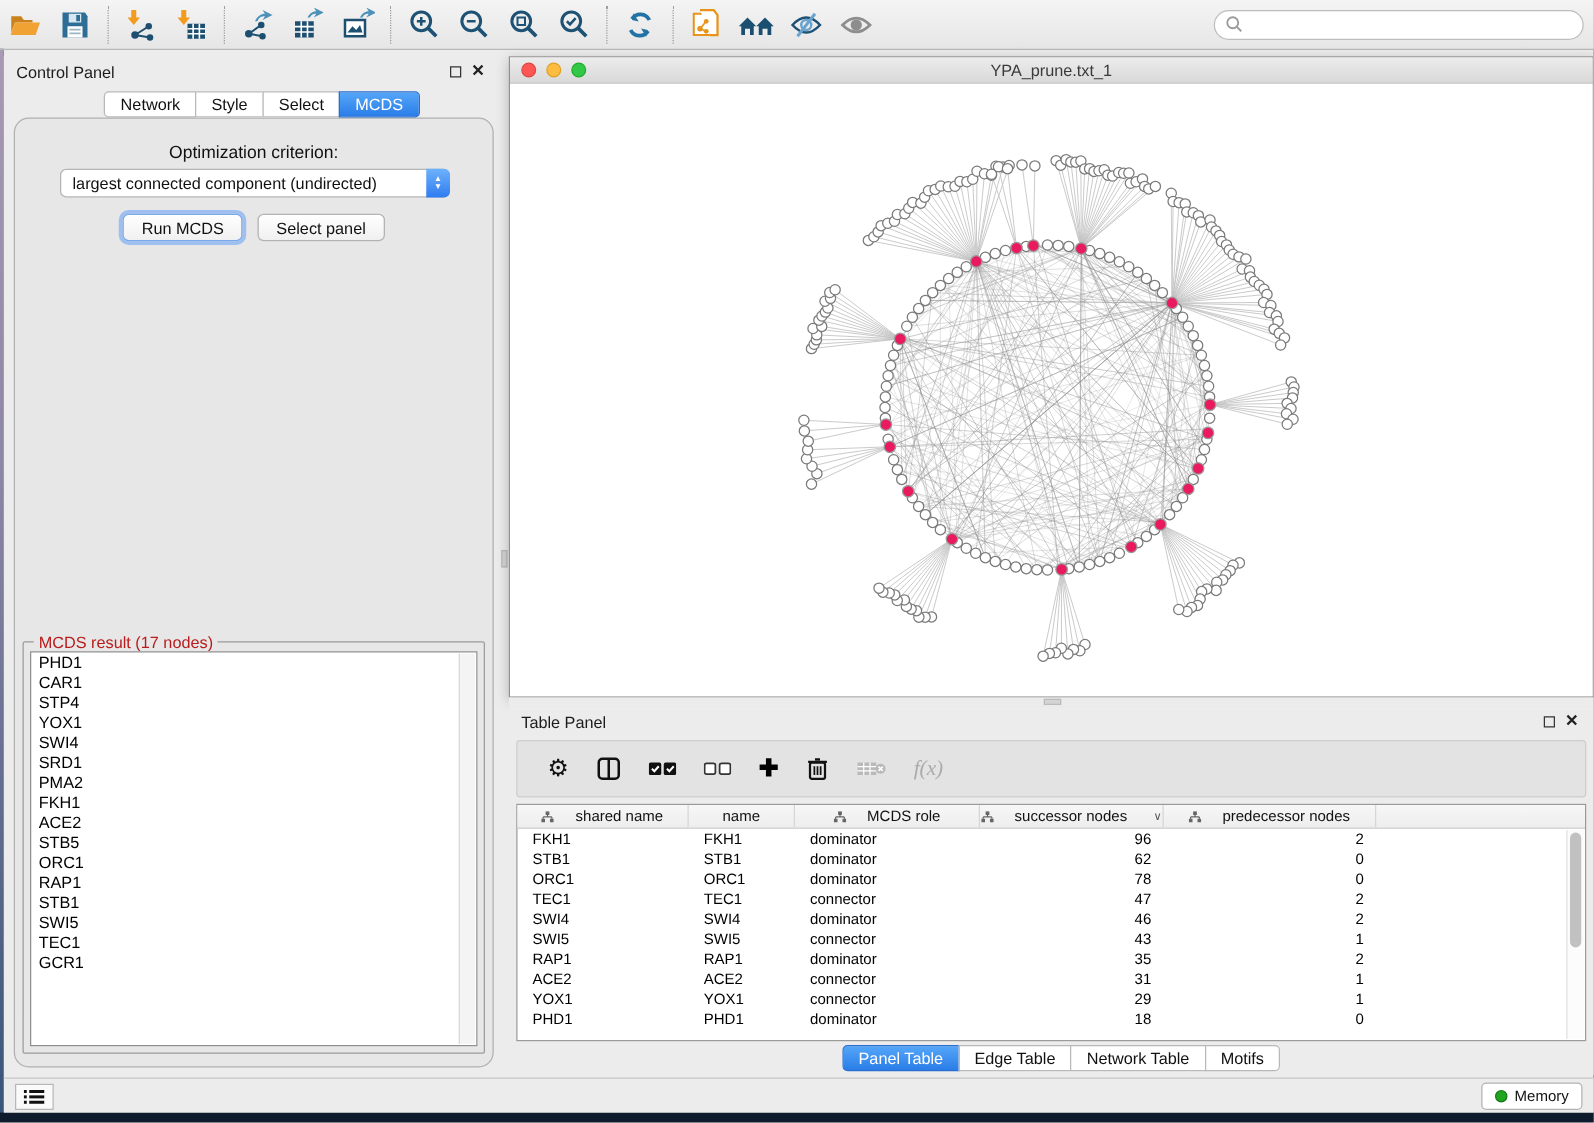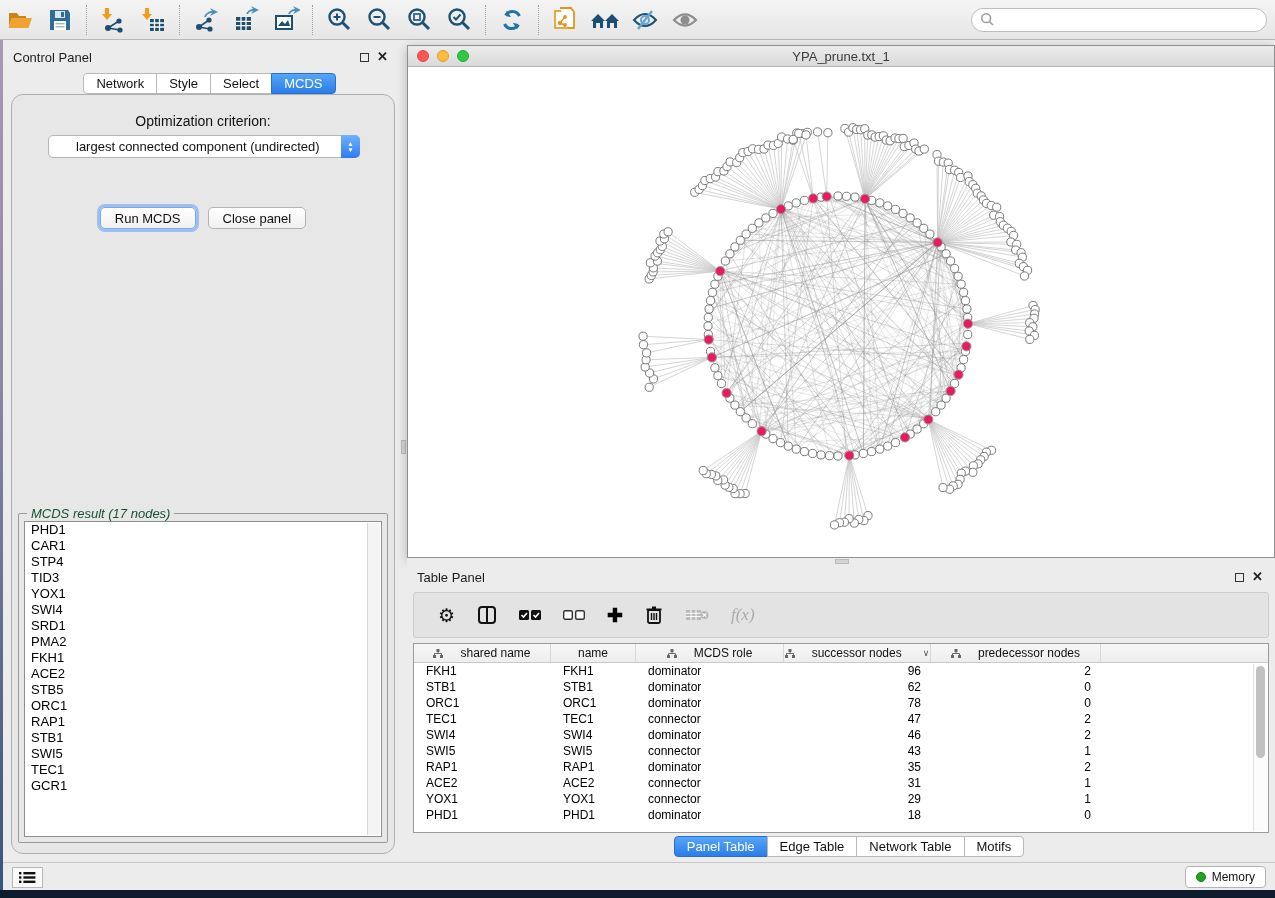--- a/index.html
+++ b/index.html
@@ -35,32 +35,32 @@
   .tab { font-size:13px; padding:2px 12px; height:21px; background:#fff; border:1px solid #b9b9b9;
     margin-left:-1px; color:#111; display:flex; align-items:center; }
   .tab:first-child { border-radius:4px 0 0 4px; margin-left:16px; }
   .tab:last-child { border-radius:0 4px 4px 0; }
   .tab.active { background:linear-gradient(180deg,#55a6f8,#2a7de8); border-color:#2a6fd0; color:#fff; }
 
   .cp-body { position:absolute; left:8px; top:49px; width:384px; height:760px; background:#e7e7e7;
     border:1px solid #b0b0b0; border-radius:12px; }
   .opt-label { position:absolute; left:0; top:18px; width:100%; text-align:center; font-size:14px; color:#111; }
   .combo { position:absolute; left:36px; top:40px; width:312px; height:23px; background:#fff;
-    border:1px solid #b5b5b5; border-radius:5px; display:flex; align-items:center;padding-left:18px; }
+    border:1px solid #b5b5b5; border-radius:5px; display:flex; align-items:center; }
   .combo-text { flex:1; font-size:13px; color:#111; padding-left:9px; white-space:nowrap; overflow:hidden; }
   .combo-btn { width:19px; height:23px; margin:-1px -1px -1px 0; border-radius:0 5px 5px 0;
     background:linear-gradient(180deg,#6db2fb,#2f7cf0); display:flex; flex-direction:column;
     align-items:center; justify-content:center; color:#fff; font-size:6.5px; line-height:6px; }
   .btn-row { position:absolute; left:0; top:76px; width:100%; display:flex; justify-content:center; gap:12px; }
   .btn { font-size:13px; height:22px; padding:0 14px; background:linear-gradient(180deg,#ffffff,#f0f0f0);
-    border:1px solid #b3b3b3; border-radius:5px; color:#111; font-family:"Liberation Sans",sans-serif;margin-top:36px; }
+    border:1px solid #b3b3b3; border-radius:5px; color:#111; font-family:"Liberation Sans",sans-serif; }
   .btn.focus-ring { box-shadow:0 0 0 3px rgba(110,165,245,.6); border-color:#7aa8e8; }
 
   .groupbox { position:absolute; left:6px; top:418px; width:370px; height:330px; border:1px solid #9b9b9b; border-radius:2px; }
-  .groupbox-legend { position:absolute; top:-8px; left:8px; background:#e7e7e7; padding:0 4px; font-size:13px; color:#14532d;font-style:italic; }
+  .groupbox-legend { position:absolute; top:-8px; left:8px; background:#e7e7e7; padding:0 4px; font-size:13px; color:#b91c1c; }
   .mcds-list { position:absolute; left:5px; top:7px; right:5px; bottom:5px; background:#fff;
     border:1px solid #8f8f8f; overflow:hidden; }
   .mcds-scroll { position:absolute; top:1px; right:1px; bottom:1px; width:13px; background:#f4f4f4; border-left:1px solid #d8d8d8; }
   .mcds-item { font-size:13px; line-height:16px; padding-left:6px; color:#000; }
 
   
   .vsplit { position:absolute; left:400px; top:45px; width:7px; height:817px; background:#ececec; }
   .vsplit .grip { position:absolute; left:1px; top:395px; width:5px; height:14px; background:#d4d4d4; border:1px solid #bbb; }
   .hsplit { position:absolute; left:407px; top:558px; width:868px; height:7px; background:#ececec; }
   .hsplit .grip { position:absolute; left:428px; top:1px; width:14px; height:5px; background:#d4d4d4; border:1px solid #bbb; }
@@ -275,30 +275,29 @@
     <div class="opt-label">Optimization criterion:</div>
     <div class="combo">
       <span class="combo-text">largest connected component (undirected)</span>
       <span class="combo-btn">
           <span>▲</span>
           <span>▼</span>
         </span>
     </div>
     <div class="btn-row">
       <button class="btn focus-ring">Run MCDS</button>
-      <button class="btn">Close panel</button>
+      <button class="btn">Select panel</button>
     </div>
     <div class="groupbox">
       <span class="groupbox-legend">MCDS result (17 nodes)</span>
       <div class="mcds-list" id="mcds-list">
         <div class="mcds-scroll"></div>
       <div class="mcds-item">PHD1</div>
           <div class="mcds-item">CAR1</div>
           <div class="mcds-item">STP4</div>
-          <div class="mcds-item">TID3</div>
           <div class="mcds-item">YOX1</div>
           <div class="mcds-item">SWI4</div>
           <div class="mcds-item">SRD1</div>
           <div class="mcds-item">PMA2</div>
           <div class="mcds-item">FKH1</div>
           <div class="mcds-item">ACE2</div>
           <div class="mcds-item">STB5</div>
           <div class="mcds-item">ORC1</div>
           <div class="mcds-item">RAP1</div>
           <div class="mcds-item">STB1</div>

